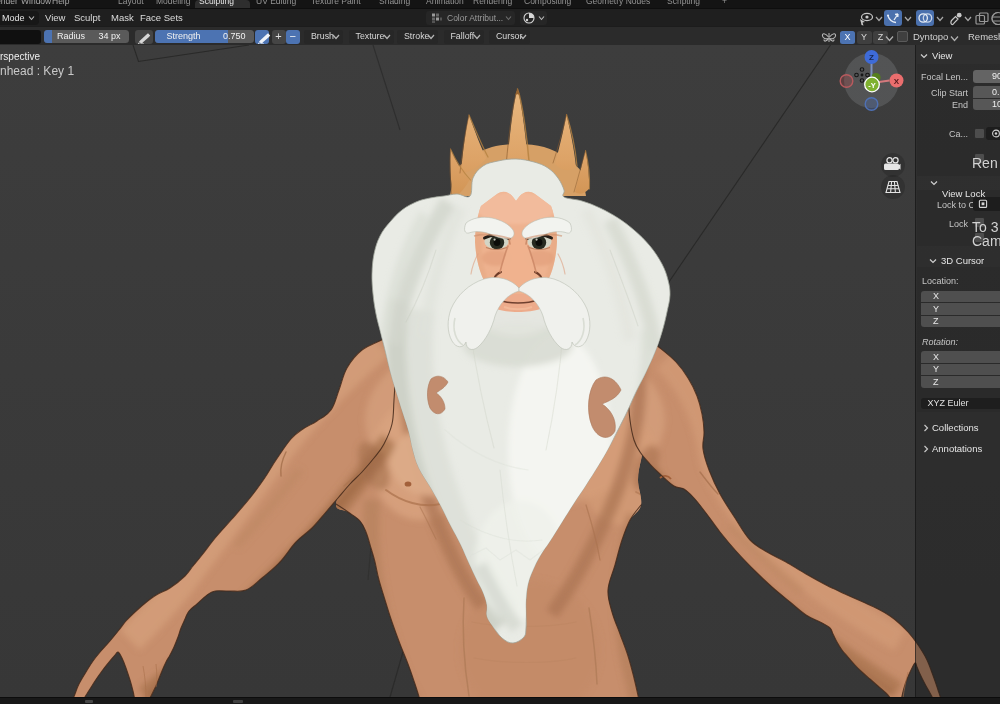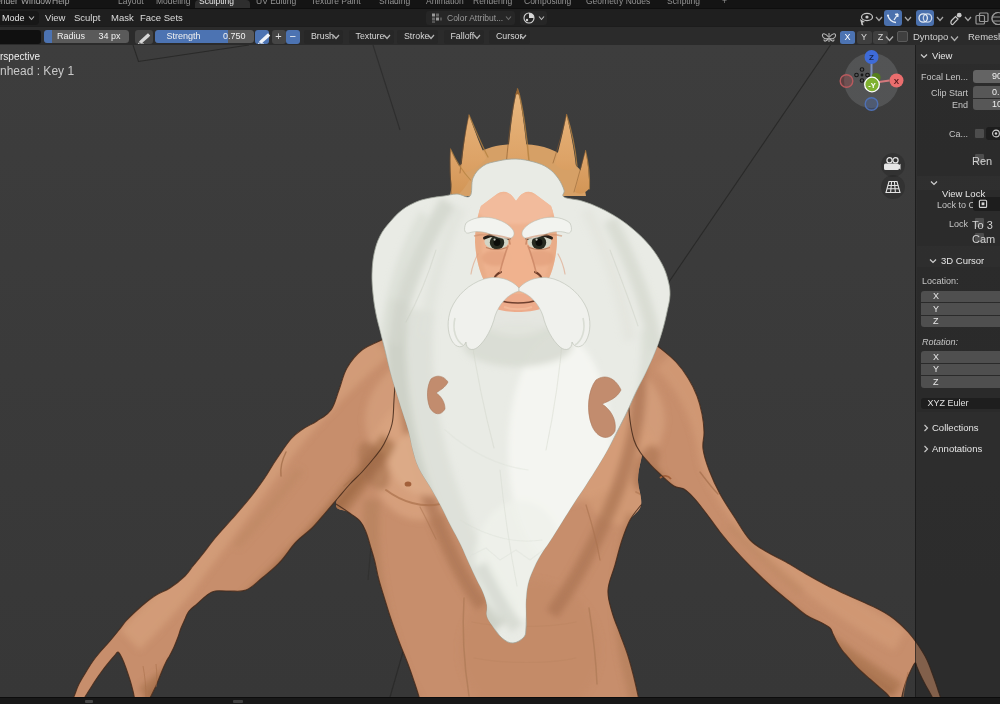--- a/index.html
+++ b/index.html
@@ -58,21 +58,21 @@
              border-left:1px solid rgba(16,16,16,0.55); }
   .sec-box { position:absolute; left:1px; width:84px; background:rgba(0,0,0,0.07); }
   .phead { position:absolute; font-size:9.5px; color:#e6e6e6; white-space:nowrap; }
   .plabel { position:absolute; font-size:9px; color:#c6c6c6; text-align:right; white-space:nowrap; }
   .pfield { position:absolute; left:57px; width:50px; background:#575757; color:#f0f0f0;
             font-size:9px; }
   .pfield .fval { position:absolute; left:19px; top:50%; transform:translateY(-50%); }
   .xyz { position:absolute; left:5px; width:85px; height:11.5px; background:#4f4f4f; color:#e8e8e8; font-size:9px; }
   .xyz span { position:absolute; left:12px; top:50%; transform:translateY(-50%); }
   .cbox { position:absolute; width:11px; height:11px; border-radius:2px; background:#4d4d4d; border:1px solid #2c2c2c; }
-  .clabel { position:absolute; left:56px; font-size:11px; color:#d2d2d2; white-space:nowrap; }
+  .clabel { position:absolute; left:56px; font-size:14px; color:#d2d2d2; white-space:nowrap; }
   .chev-svg { position:absolute; }
 
   
   #bottomstrip { left:0; top:697px; width:1000px; height:7px; background:#181818; border-top:1px solid #0c0c0c; }
 </style>
 </head>
 <body>
 
 <div id="stage">
 

